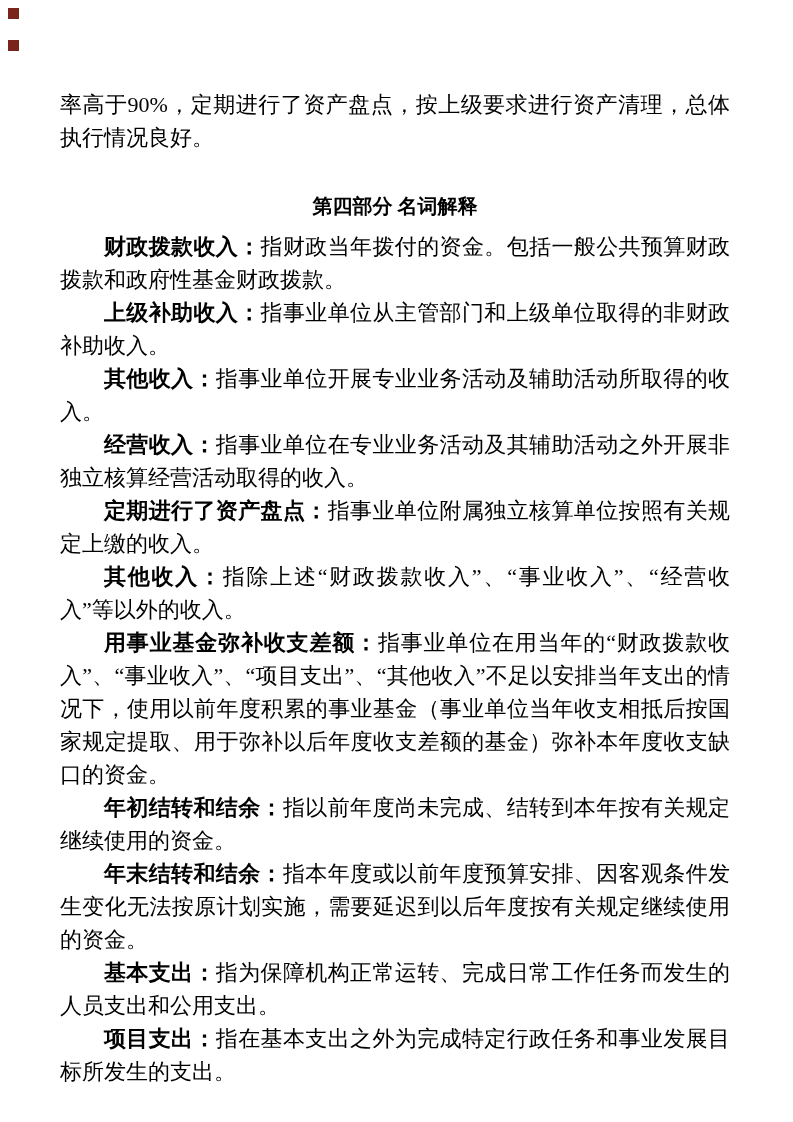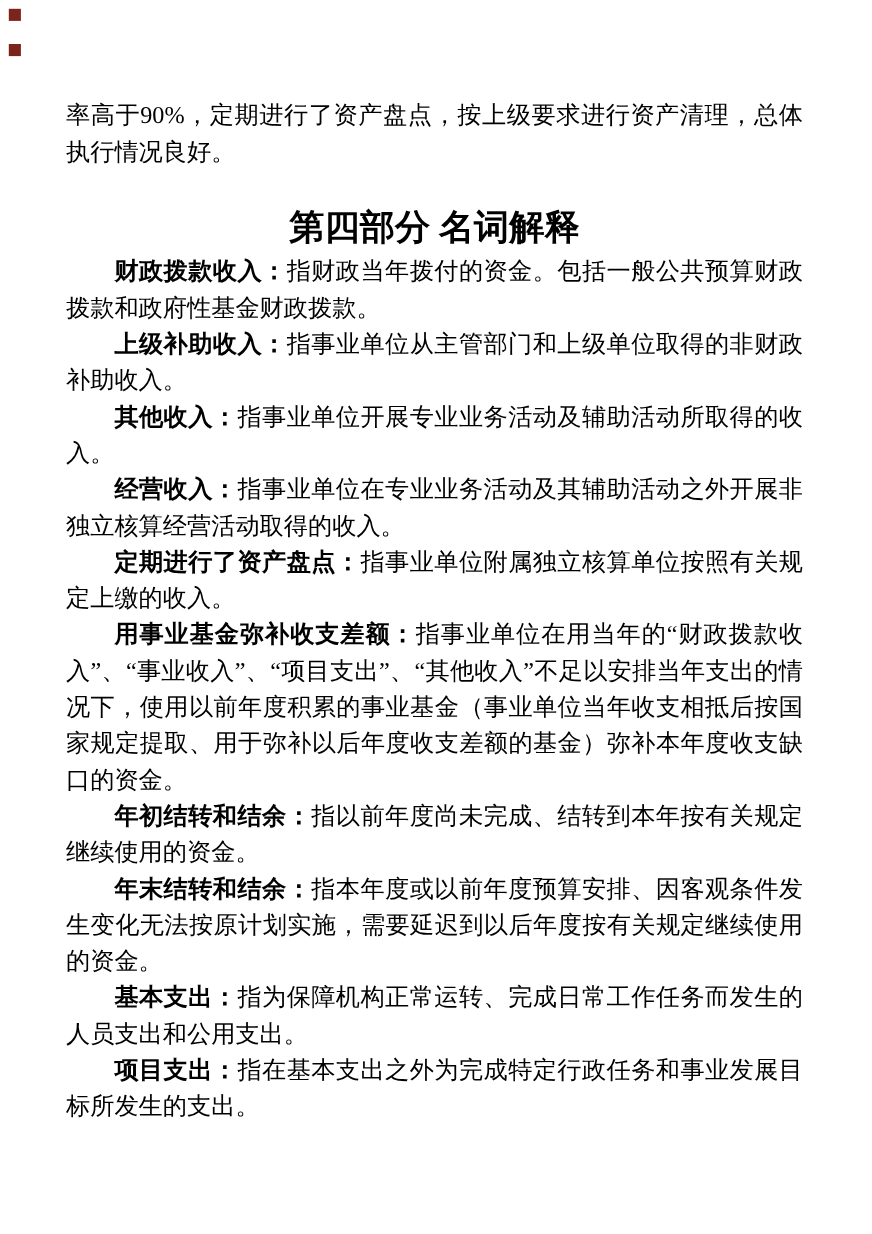--- a/index.html
+++ b/index.html
@@ -33,21 +33,21 @@
     line-height: 33px;
     text-align: justify;
     letter-spacing: 0;
   }
   .continuation {
     margin: 0;
     text-indent: 0;
   }
   .section-title {
     margin: 36px 0 7px 0;
-    font-size: 32px;
+    font-size: 20px;
     line-height: 33px;
     font-weight: 700;
     text-align: center;
     text-indent: 0;
   }
   p.definition {
     margin: 0;
     text-indent: 2em;
   }
   .term {
@@ -70,20 +70,21 @@
   <p class="definition"><span class="term">财政拨款收入：</span><span class="def-text">指财政当年拨付的资金。包括一般公共预算财政拨款和政府性基金财政拨款。</span></p>
 
   <p class="definition"><span class="term">上级补助收入：</span><span class="def-text">指事业单位从主管部门和上级单位取得的非财政补助收入。</span></p>
 
   <p class="definition"><span class="term">其他收入：</span><span class="def-text">指事业单位开展专业业务活动及辅助活动所取得的收入。</span></p>
 
   <p class="definition"><span class="term">经营收入：</span><span class="def-text">指事业单位在专业业务活动及其辅助活动之外开展非独立核算经营活动取得的收入。</span></p>
 
   <p class="definition"><span class="term">定期进行了资产盘点：</span><span class="def-text">指事业单位附属独立核算单位按照有关规定上缴的收入。</span></p>
 
+  <p class="definition"><span class="term">其他收入：</span><span class="def-text">指除上述“财政拨款收入”、“事业收入”、“经营收入”等以外的收入。</span></p>
 
   <p class="definition"><span class="term">用事业基金弥补收支差额：</span><span class="def-text">指事业单位在用当年的“财政拨款收入”、“事业收入”、“项目支出”、“其他收入”不足以安排当年支出的情况下，使用以前年度积累的事业基金（事业单位当年收支相抵后按国家规定提取、用于弥补以后年度收支差额的基金）弥补本年度收支缺口的资金。</span></p>
 
   <p class="definition"><span class="term">年初结转和结余：</span><span class="def-text">指以前年度尚未完成、结转到本年按有关规定继续使用的资金。</span></p>
 
 
   <p class="definition"><span class="term">年末结转和结余：</span><span class="def-text">指本年度或以前年度预算安排、因客观条件发生变化无法按原计划实施，需要延迟到以后年度按有关规定继续使用的资金。</span></p>
 
   <p class="definition"><span class="term">基本支出：</span><span class="def-text">指为保障机构正常运转、完成日常工作任务而发生的人员支出和公用支出。</span></p>
 

